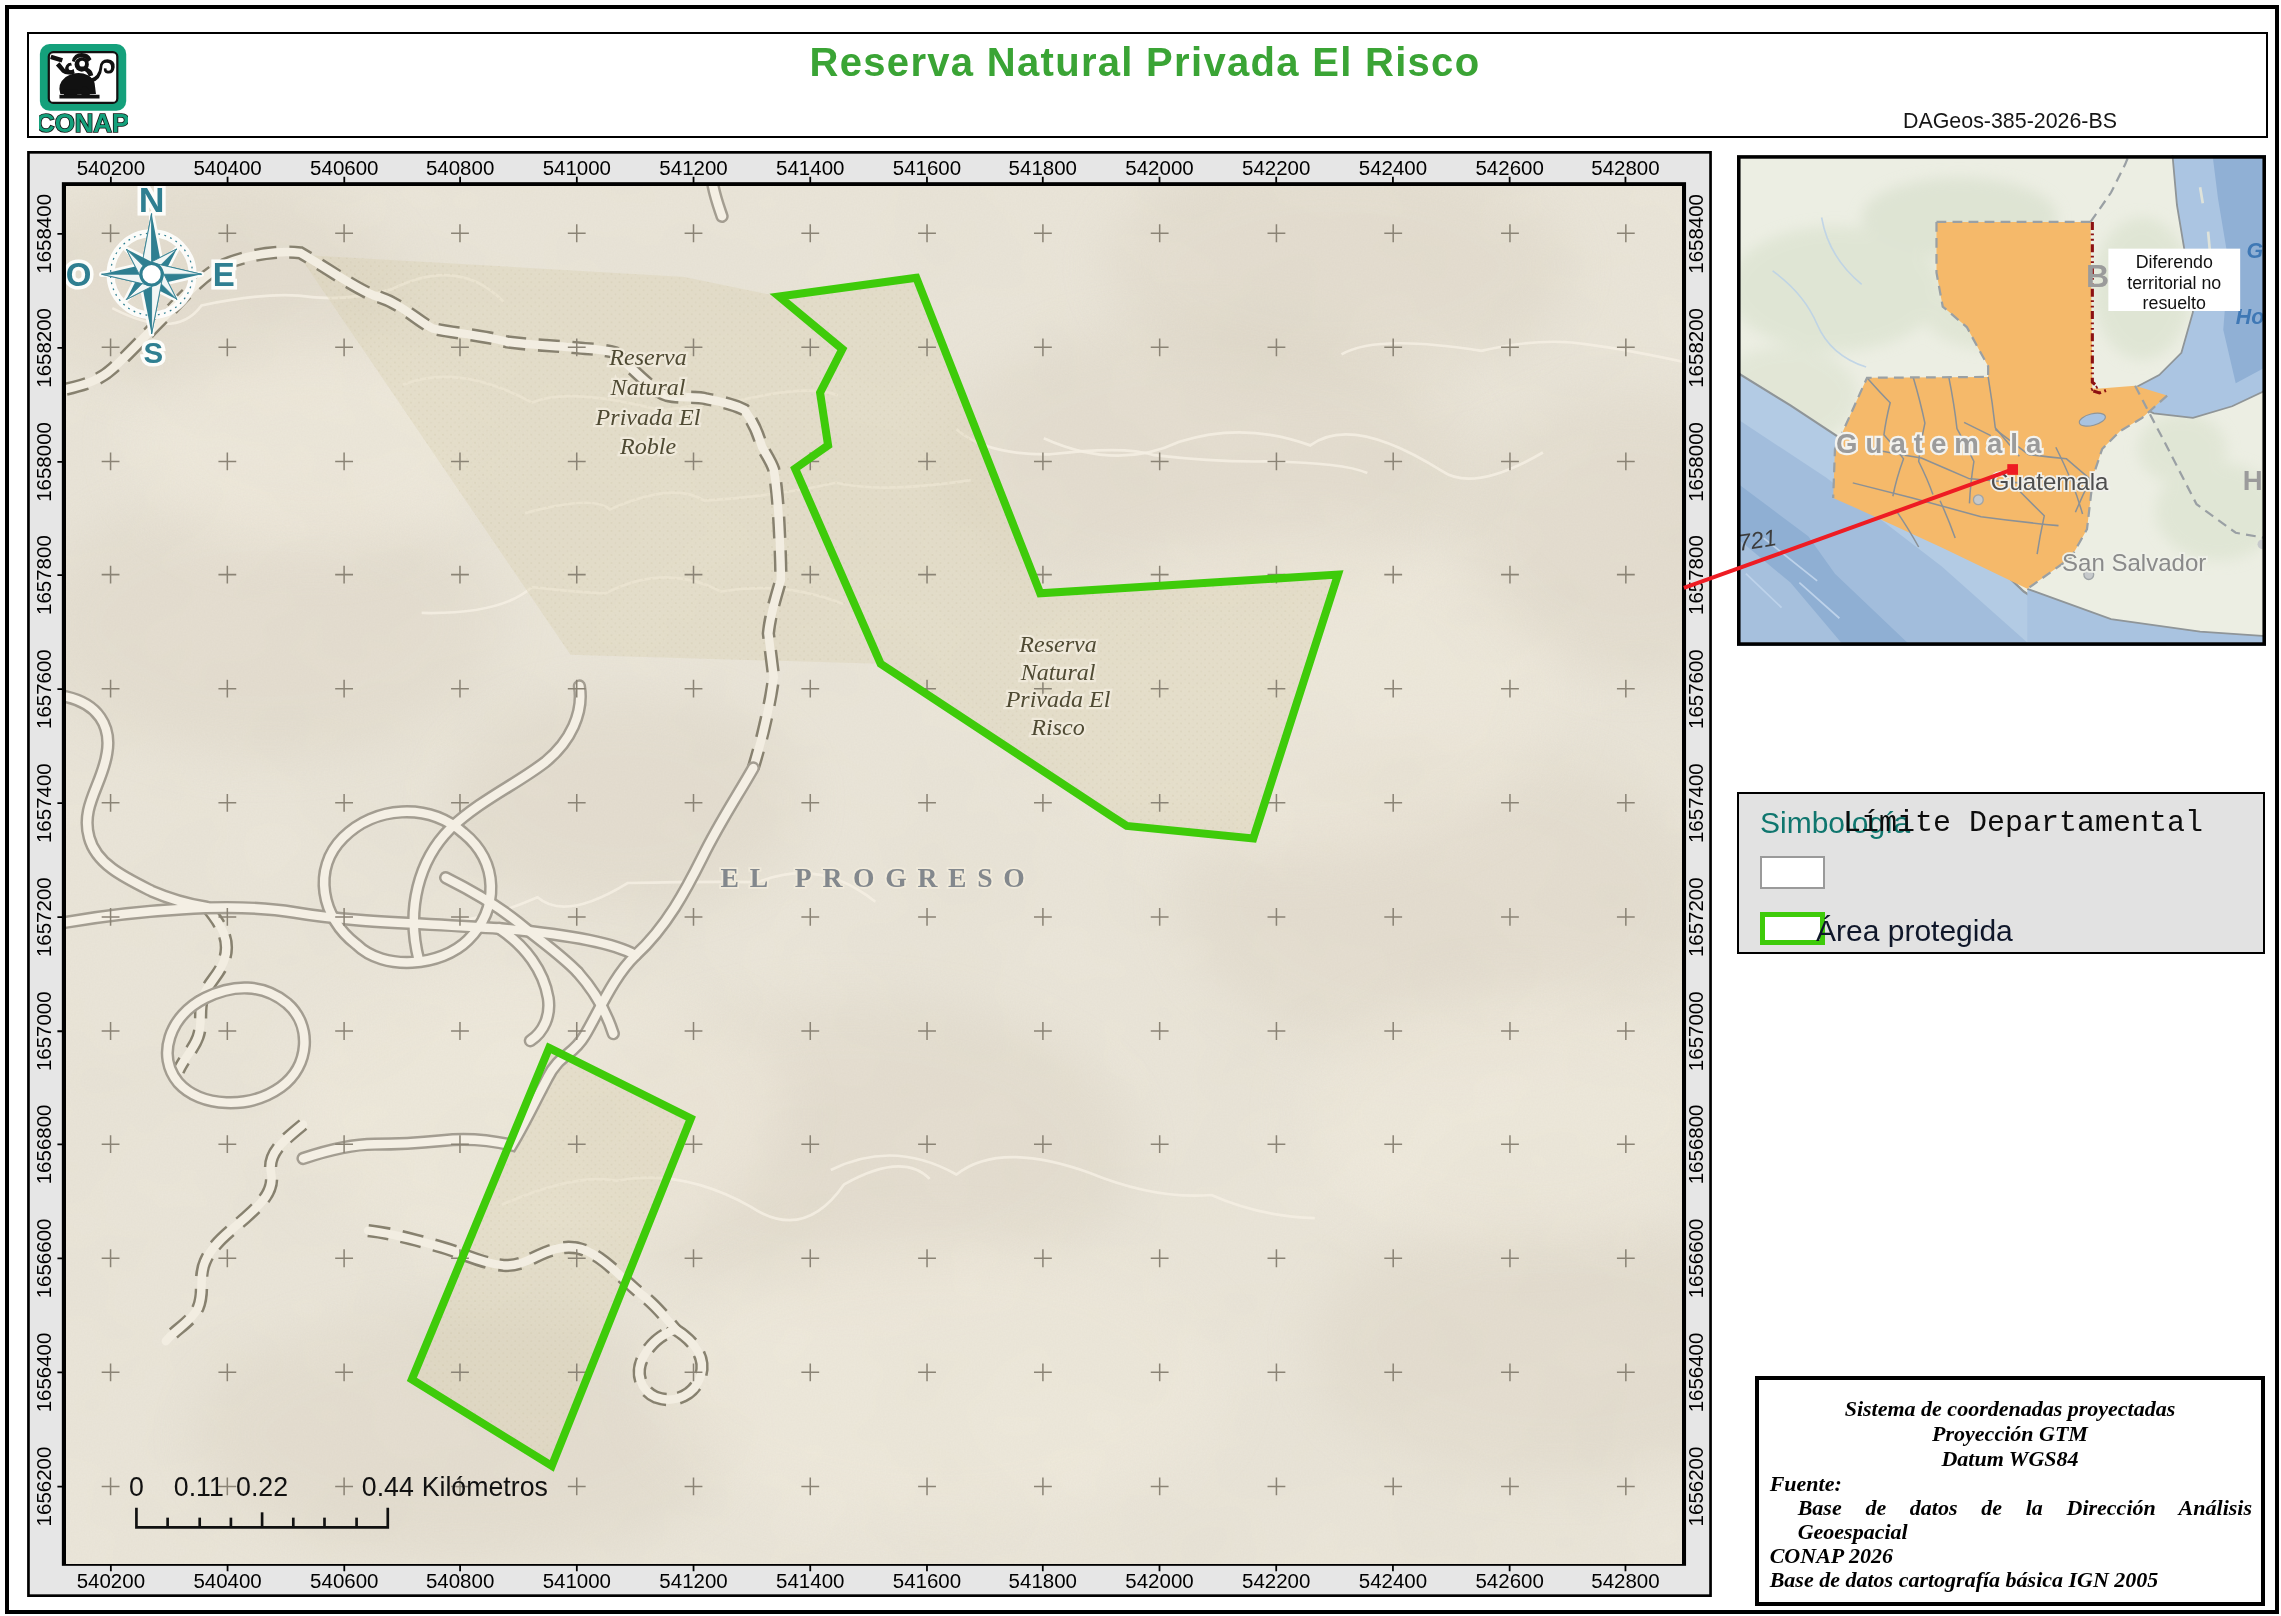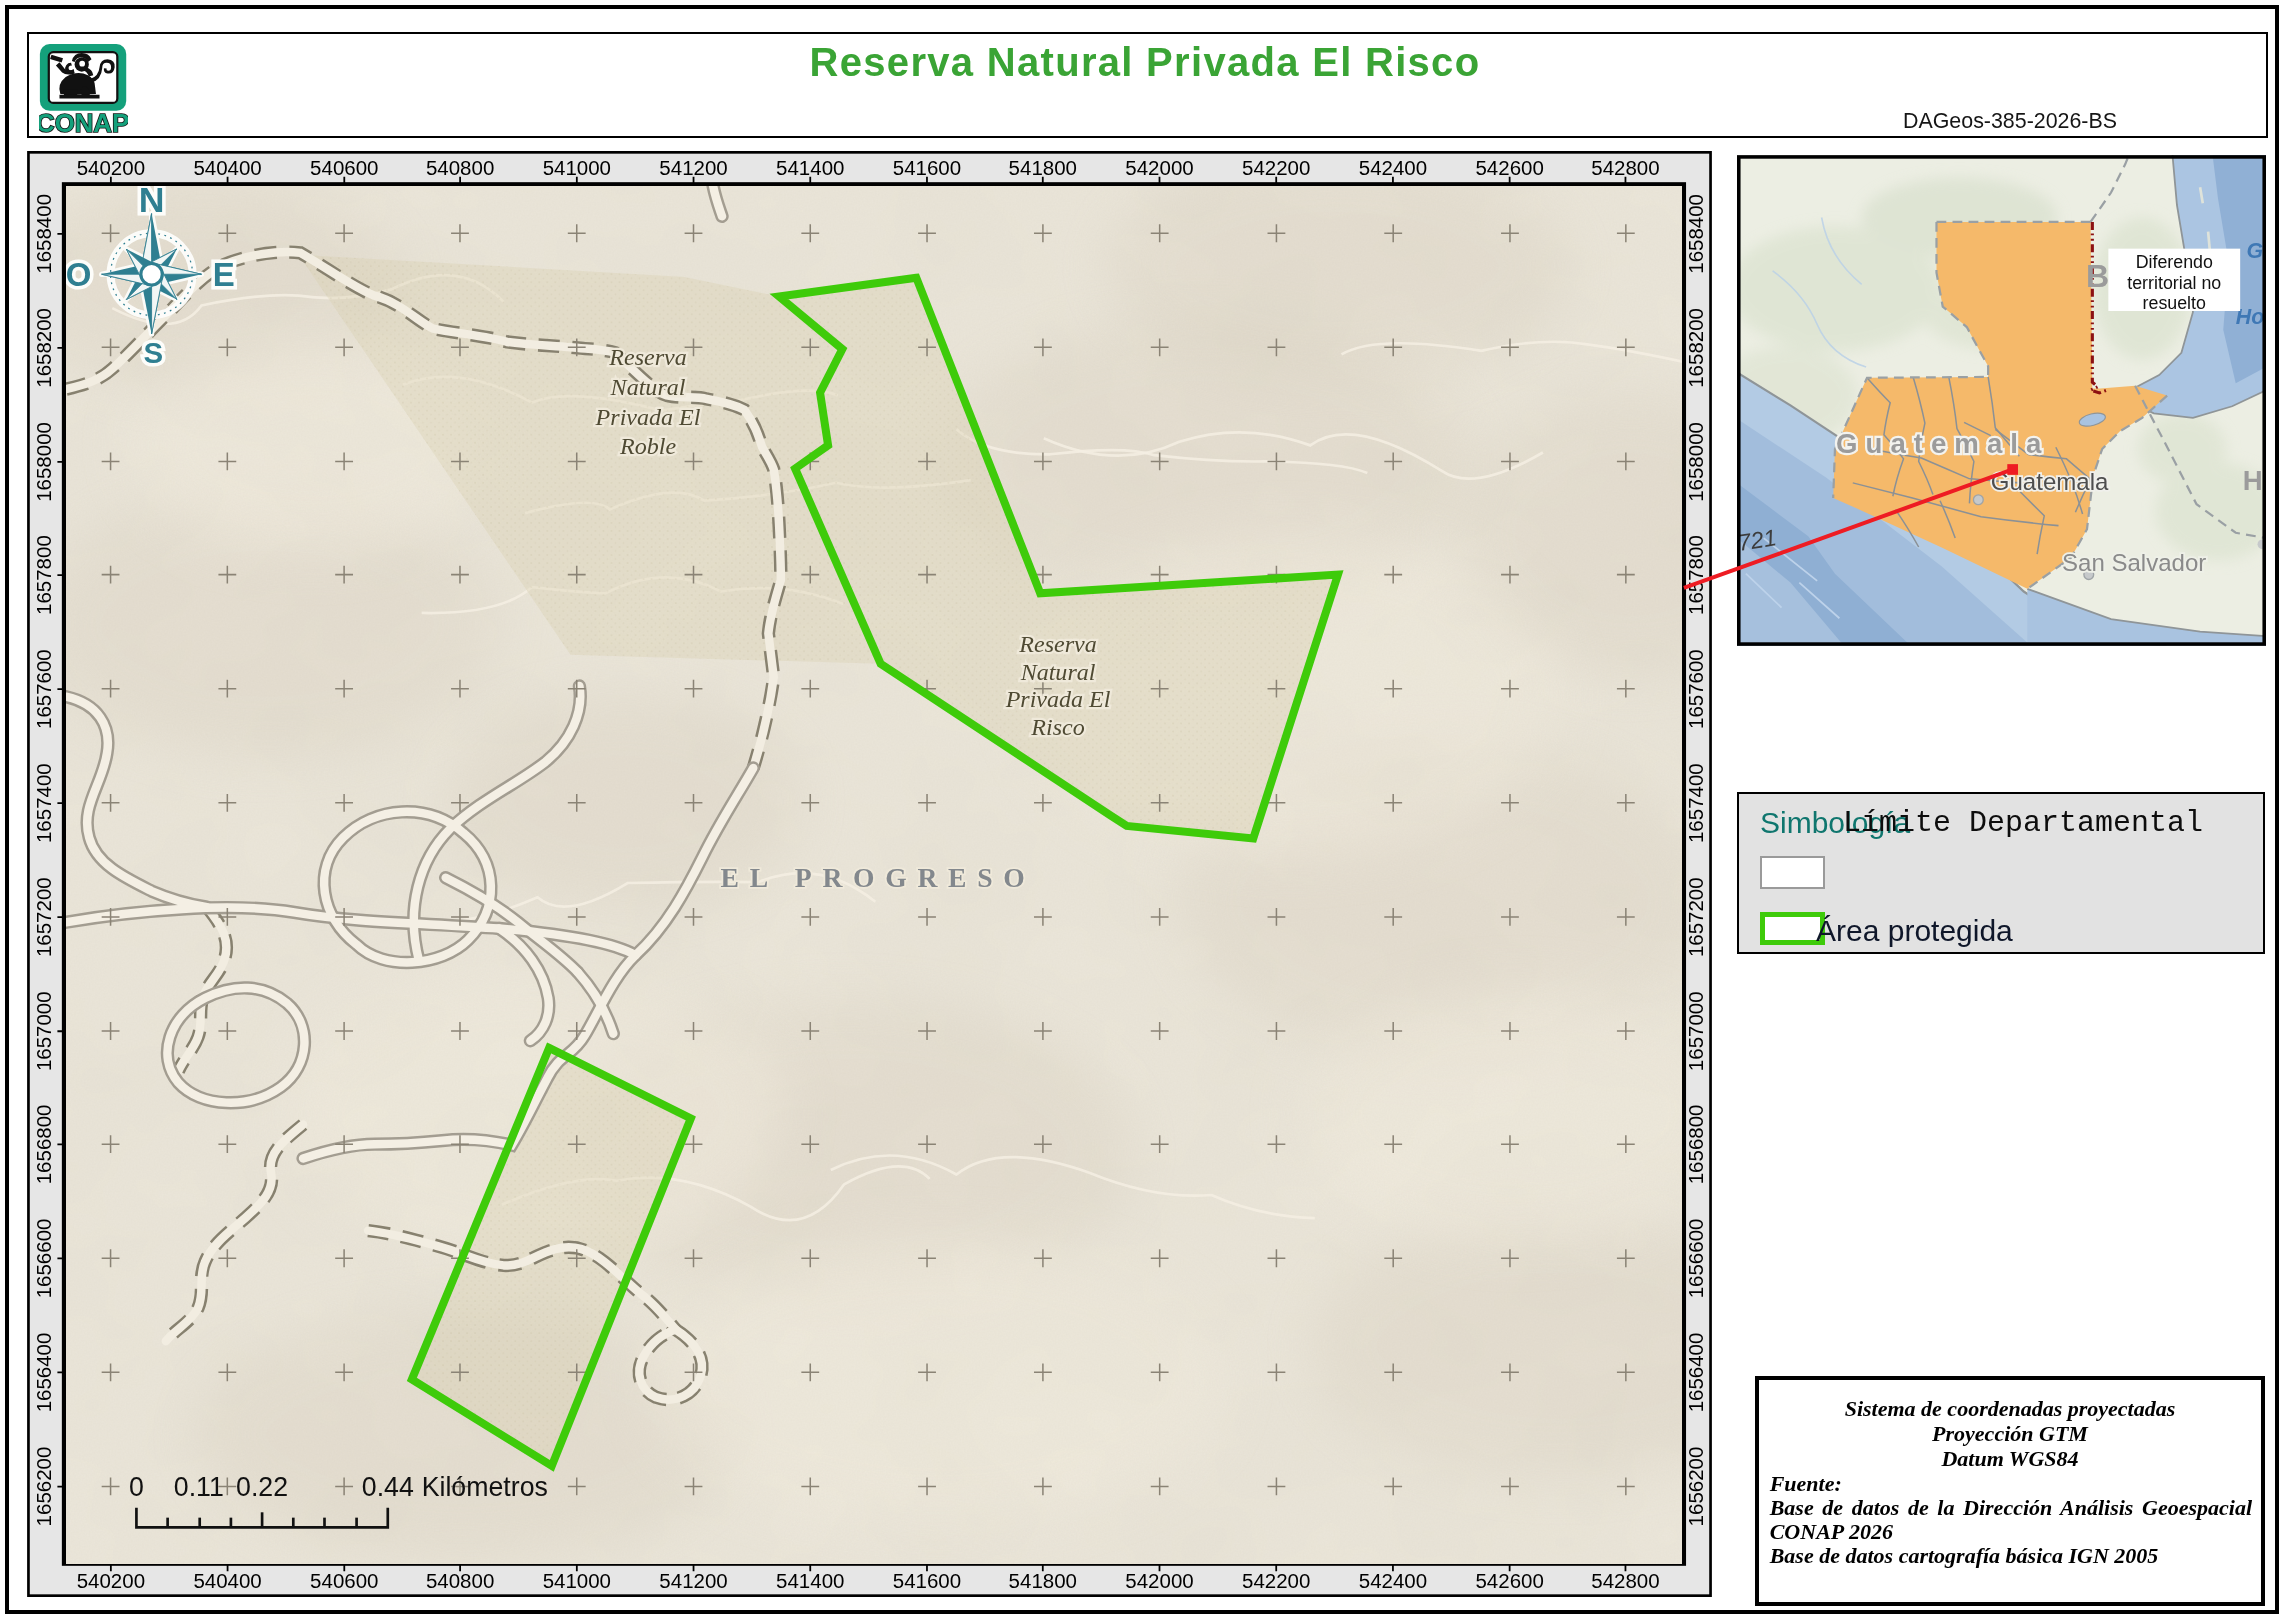--- a/index.html
+++ b/index.html
@@ -353,21 +353,21 @@
 <div class="abs" style="left:1760px;top:806px;font-size:30px;color:#0f766e;">Simbología</div>
 <div class="abs" style="left:1760px;top:856px;width:61px;height:29px;background:#fff;border:2.7px solid #9a9a9a;"></div>
 <div class="abs" style="left:1843px;top:806px;font-size:30px;color:#0d0d0d;font-family:Liberation Mono, monospace;">Límite Departamental</div>
 <div class="abs" style="left:1760px;top:912px;width:55px;height:23px;background:#fff;border:5.3px solid #3ecb0a;"></div>
 <div class="abs" style="left:1816px;top:914px;font-size:30px;color:#0f172a;">Área protegida</div>
 
 <div class="abs" style="left:1755px;top:1376px;width:502px;height:222px;border:4.5px solid #000;background:#fff;font-family:'Liberation Serif',serif;font-style:italic;font-weight:bold;font-size:22px;color:#000;">
  <div style="text-align:center;margin-top:16px;line-height:25px;">Sistema de coordenadas proyectadas<br>Proyección GTM<br>Datum WGS84</div>
  <div style="margin:0.9px 9px 0 10.7px;line-height:24px;">
   <div>Fuente:</div>
-  <div style="text-align:justify;text-align-last:justify;">Base de datos de la Dirección Análisis Geoespacial</div>
+  <div style="text-align:justify;text-align-last:justify;margin-left:28px;">Base de datos de la Dirección Análisis Geoespacial</div>
   <div>CONAP 2026</div>
   <div>Base de datos cartografía básica IGN 2005</div>
  </div>
 </div>
 
 <svg class="abs" style="left:0;top:0" width="2281" height="1616" viewBox="0 0 2560 1814" pointer-events="none">
  <line x1="1890" y1="660" x2="2259" y2="527" stroke="#ee1c23" stroke-width="4.5"></line>
  <rect x="2253" y="521" width="12" height="12" fill="#ee1c23"></rect>
 </svg>
 

